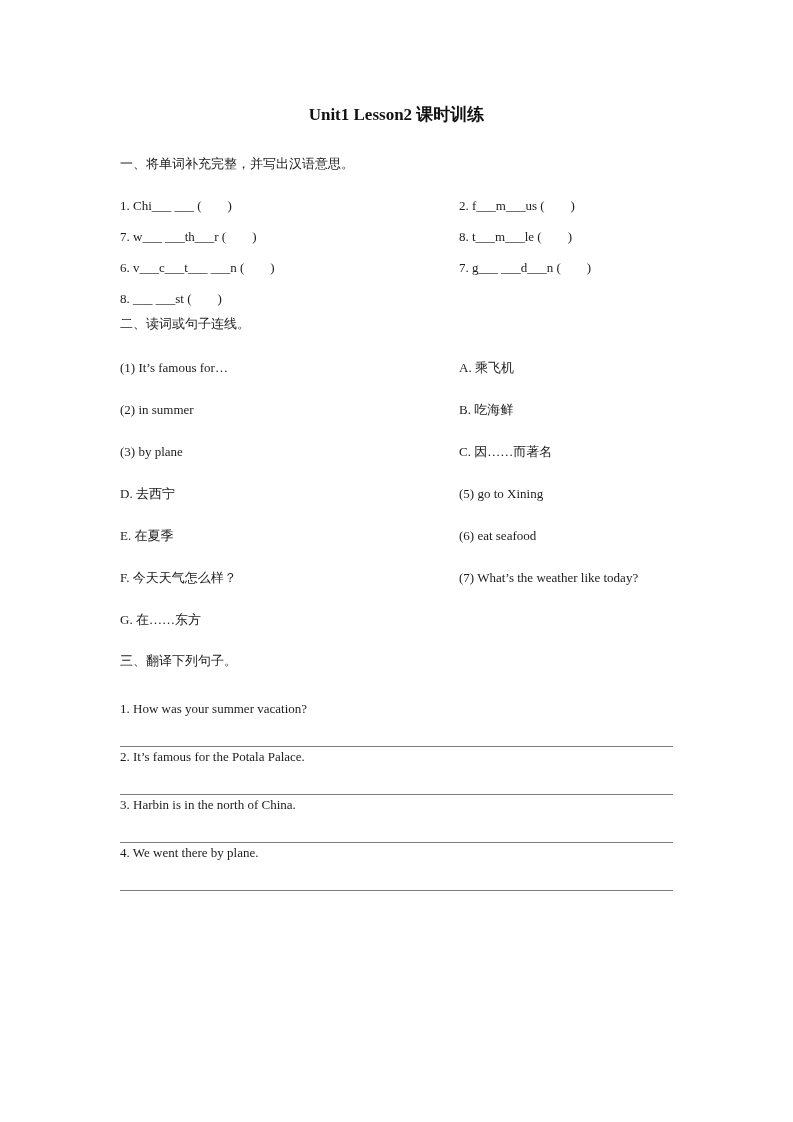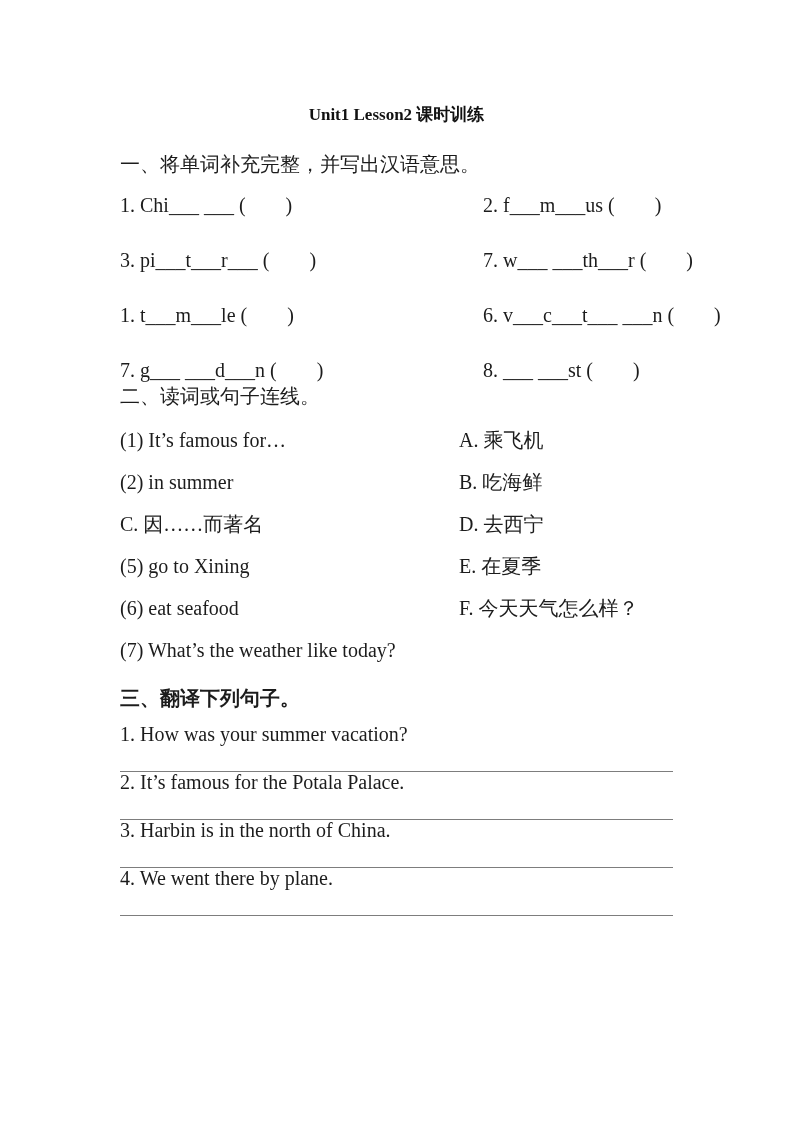--- a/index.html
+++ b/index.html
@@ -17,90 +17,91 @@
   .title {
     text-align: center;
     font-size: 17px;
     font-weight: bold;
     line-height: 24px;
     color: #111111;
   }
   .content {
     margin-left: 120px;
     width: 553px;
-    font-size: 20px;
+    font-size: 13px;
   }
   .heading { line-height: 20px; white-space: nowrap; }
   .heading-fill { margin-top: 27px; }
   .heading-match { }
-  .heading-translate { margin-top: 17px; font-weight: bold; }
+  .heading-translate { margin-top: 10px; }
   .grid {
     display: grid;
     grid-template-columns: 339px 1fr;
   }
-  .fill-grid { margin-top: 16px; gap: 24px; }
+  .fill-grid { margin-top: 16px; }
   .fill-grid .cell {
     height: 31px;
     display: flex;
     align-items: center;
     white-space: pre;
   }
   .match-grid { margin-top: 13px; }
   .match-grid .cell {
     height: 42px;
     display: flex;
     align-items: center;
     white-space: pre;
   }
   .translate { }
   .sentence {
     line-height: 20px;
     white-space: nowrap;
   }
-  .sentence-first { margin-top: 16px; }
+  .sentence-first { margin-top: 28px; }
   .answer-line {
     margin-top: 27px;
     height: 0;
     width: 553px;
     border-bottom: 1px solid #7d7d7d;
   }
 </style>
 </head>
 <body>
 
 <div class="page">
   <h1 class="title">Unit1 Lesson2 课时训练</h1>
 
   <div class="content">
 
     <p class="heading heading-fill">一、将单词补充完整，并写出汉语意思。</p>
     <div class="grid fill-grid">
       <span class="cell">1. Chi___ ___ (　　)</span>
       <span class="cell">2. f___m___us (　　)</span>
-      <span class="cell">3. pi___t___r___ (　　)</span>
       <span class="cell">7. w___ ___th___r (　　)</span>
-      <span class="cell">1. t___m___le (　　)</span>
+      <span class="cell">8. t___m___le (　　)</span>
       <span class="cell">6. v___c___t___ ___n (　　)</span>
       <span class="cell">7. g___ ___d___n (　　)</span>
       <span class="cell">8. ___ ___st (　　)</span>
     </div>
 
     <p class="heading heading-match">二、读词或句子连线。</p>
     <div class="grid match-grid">
       <span class="cell">(1) It’s famous for…</span>
       <span class="cell">A. 乘飞机</span>
       <span class="cell">(2) in summer</span>
       <span class="cell">B. 吃海鲜</span>
+      <span class="cell">(3) by plane</span>
       <span class="cell">C. 因……而著名</span>
       <span class="cell">D. 去西宁</span>
       <span class="cell">(5) go to Xining</span>
       <span class="cell">E. 在夏季</span>
       <span class="cell">(6) eat seafood</span>
       <span class="cell">F. 今天天气怎么样？</span>
       <span class="cell">(7) What’s the weather like today?</span>
+      <span class="cell">G. 在……东方</span>
     </div>
 
     <p class="heading heading-translate">三、翻译下列句子。</p>
     <div class="translate">
       <p class="sentence sentence-first">1. How was your summer vacation?</p>
       <div class="answer-line"></div>
       <p class="sentence">2. It’s famous for the Potala Palace.</p>
       <div class="answer-line"></div>
       <p class="sentence">3. Harbin is in the north of China.</p>
       <div class="answer-line"></div>

